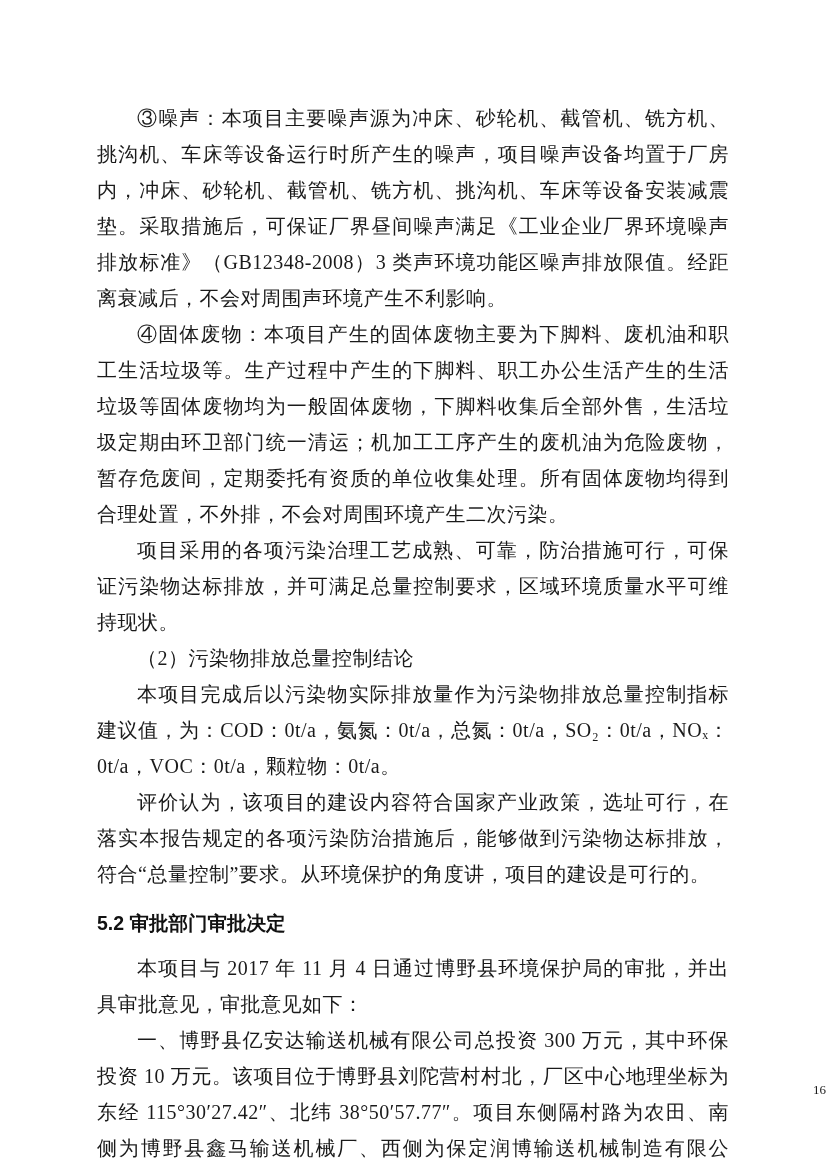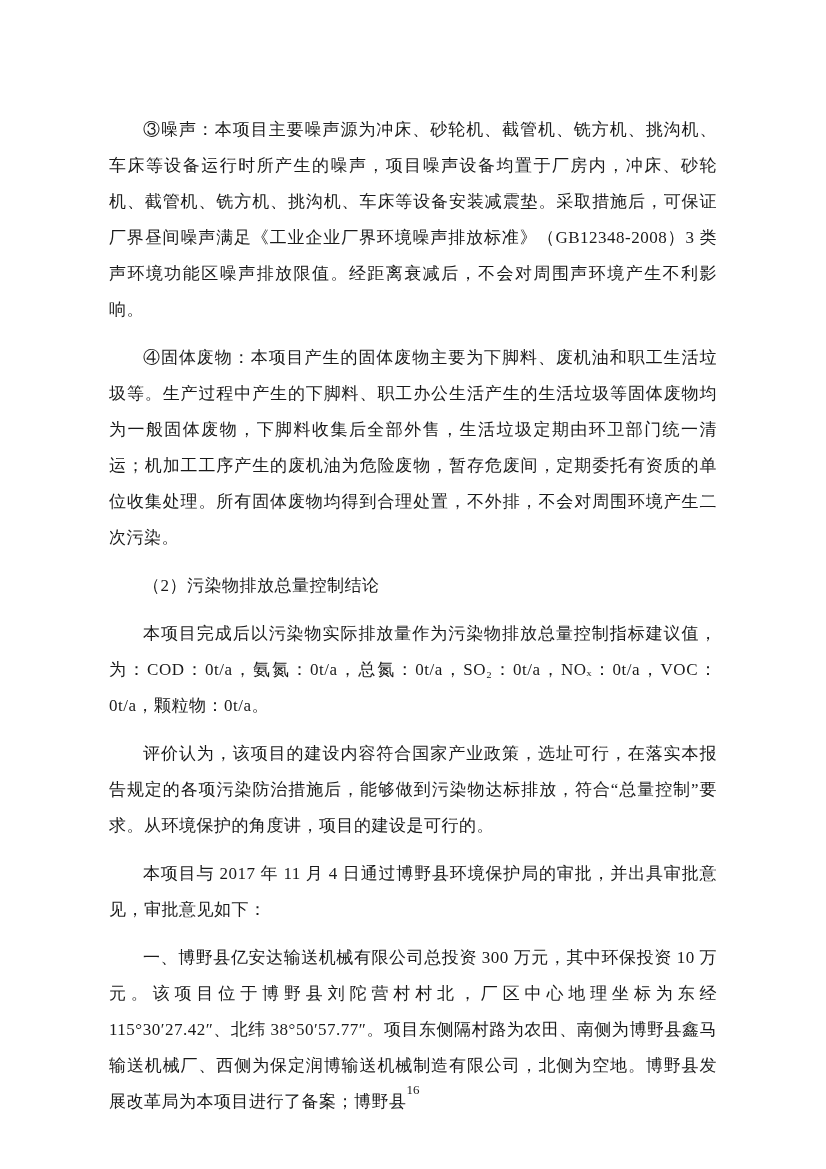--- a/index.html
+++ b/index.html
@@ -15,55 +15,57 @@
     overflow: hidden;
   }
   .doc-body {
     position: absolute;
     left: 97px;
     right: 97px;
     top: 100px;
     color: #1a1a1a;
   }
   p.para {
-    margin: 12px;
+    margin: 0;
     text-indent: 2em;
     text-align: justify;
     line-height: 36px;
-    font-size: 17px;
+    font-size: 20px;
     font-family: "Liberation Serif", "DejaVu Serif", serif;
     color: #1a1a1a;
     letter-spacing: 0.5px;
   }
   h2.section-heading {
     margin: 16px 0 12px 0;
     font-size: 19.5px;
     line-height: 30px;
     font-weight: bold;
     font-family: "Liberation Sans", "DejaVu Sans", sans-serif;
     color: #111111;
   }
   .page-number {
     position: absolute;
     top: 1082px;
     left: 0;
     width: 100%;
-    text-align: center;
+    text-align: right;
     font-size: 13px;
     font-family: "Liberation Serif", "DejaVu Serif", serif;
     color: #1a1a1a;
   }
 </style>
 </head>
 <body>
 
 <div class="page">
   <div class="doc-body">
     <p class="para">③噪声：本项目主要噪声源为冲床、砂轮机、截管机、铣方机、挑沟机、车床等设备运行时所产生的噪声，项目噪声设备均置于厂房内，冲床、砂轮机、截管机、铣方机、挑沟机、车床等设备安装减震垫。采取措施后，可保证厂界昼间噪声满足《工业企业厂界环境噪声排放标准》（GB12348-2008）3 类声环境功能区噪声排放限值。经距离衰减后，不会对周围声环境产生不利影响。</p>
     <p class="para">④固体废物：本项目产生的固体废物主要为下脚料、废机油和职工生活垃圾等。生产过程中产生的下脚料、职工办公生活产生的生活垃圾等固体废物均为一般固体废物，下脚料收集后全部外售，生活垃圾定期由环卫部门统一清运；机加工工序产生的废机油为危险废物，暂存危废间，定期委托有资质的单位收集处理。所有固体废物均得到合理处置，不外排，不会对周围环境产生二次污染。</p>
+    <p class="para">项目采用的各项污染治理工艺成熟、可靠，防治措施可行，可保证污染物达标排放，并可满足总量控制要求，区域环境质量水平可维持现状。</p>
     <p class="para">（2）污染物排放总量控制结论</p>
     <p class="para">本项目完成后以污染物实际排放量作为污染物排放总量控制指标建议值，为：COD：0t/a，氨氮：0t/a，总氮：0t/a，SO₂：0t/a，NOₓ：0t/a，VOC：0t/a，颗粒物：0t/a。</p>
     <p class="para">评价认为，该项目的建设内容符合国家产业政策，选址可行，在落实本报告规定的各项污染防治措施后，能够做到污染物达标排放，符合“总量控制”要求。从环境保护的角度讲，项目的建设是可行的。</p>
+    <h2 class="section-heading">5.2 审批部门审批决定</h2>
     <p class="para">本项目与 2017 年 11 月 4 日通过博野县环境保护局的审批，并出具审批意见，审批意见如下：</p>
     <p class="para">一、博野县亿安达输送机械有限公司总投资 300 万元，其中环保投资 10 万元。该项目位于博野县刘陀营村村北，厂区中心地理坐标为东经 115°30′27.42″、北纬 38°50′57.77″。项目东侧隔村路为农田、南侧为博野县鑫马输送机械厂、西侧为保定润博输送机械制造有限公司，北侧为空地。博野县发展改革局为本项目进行了备案；博野县</p>
   </div>
   <div class="page-number">16</div>
 </div>
 
 </body></html>

